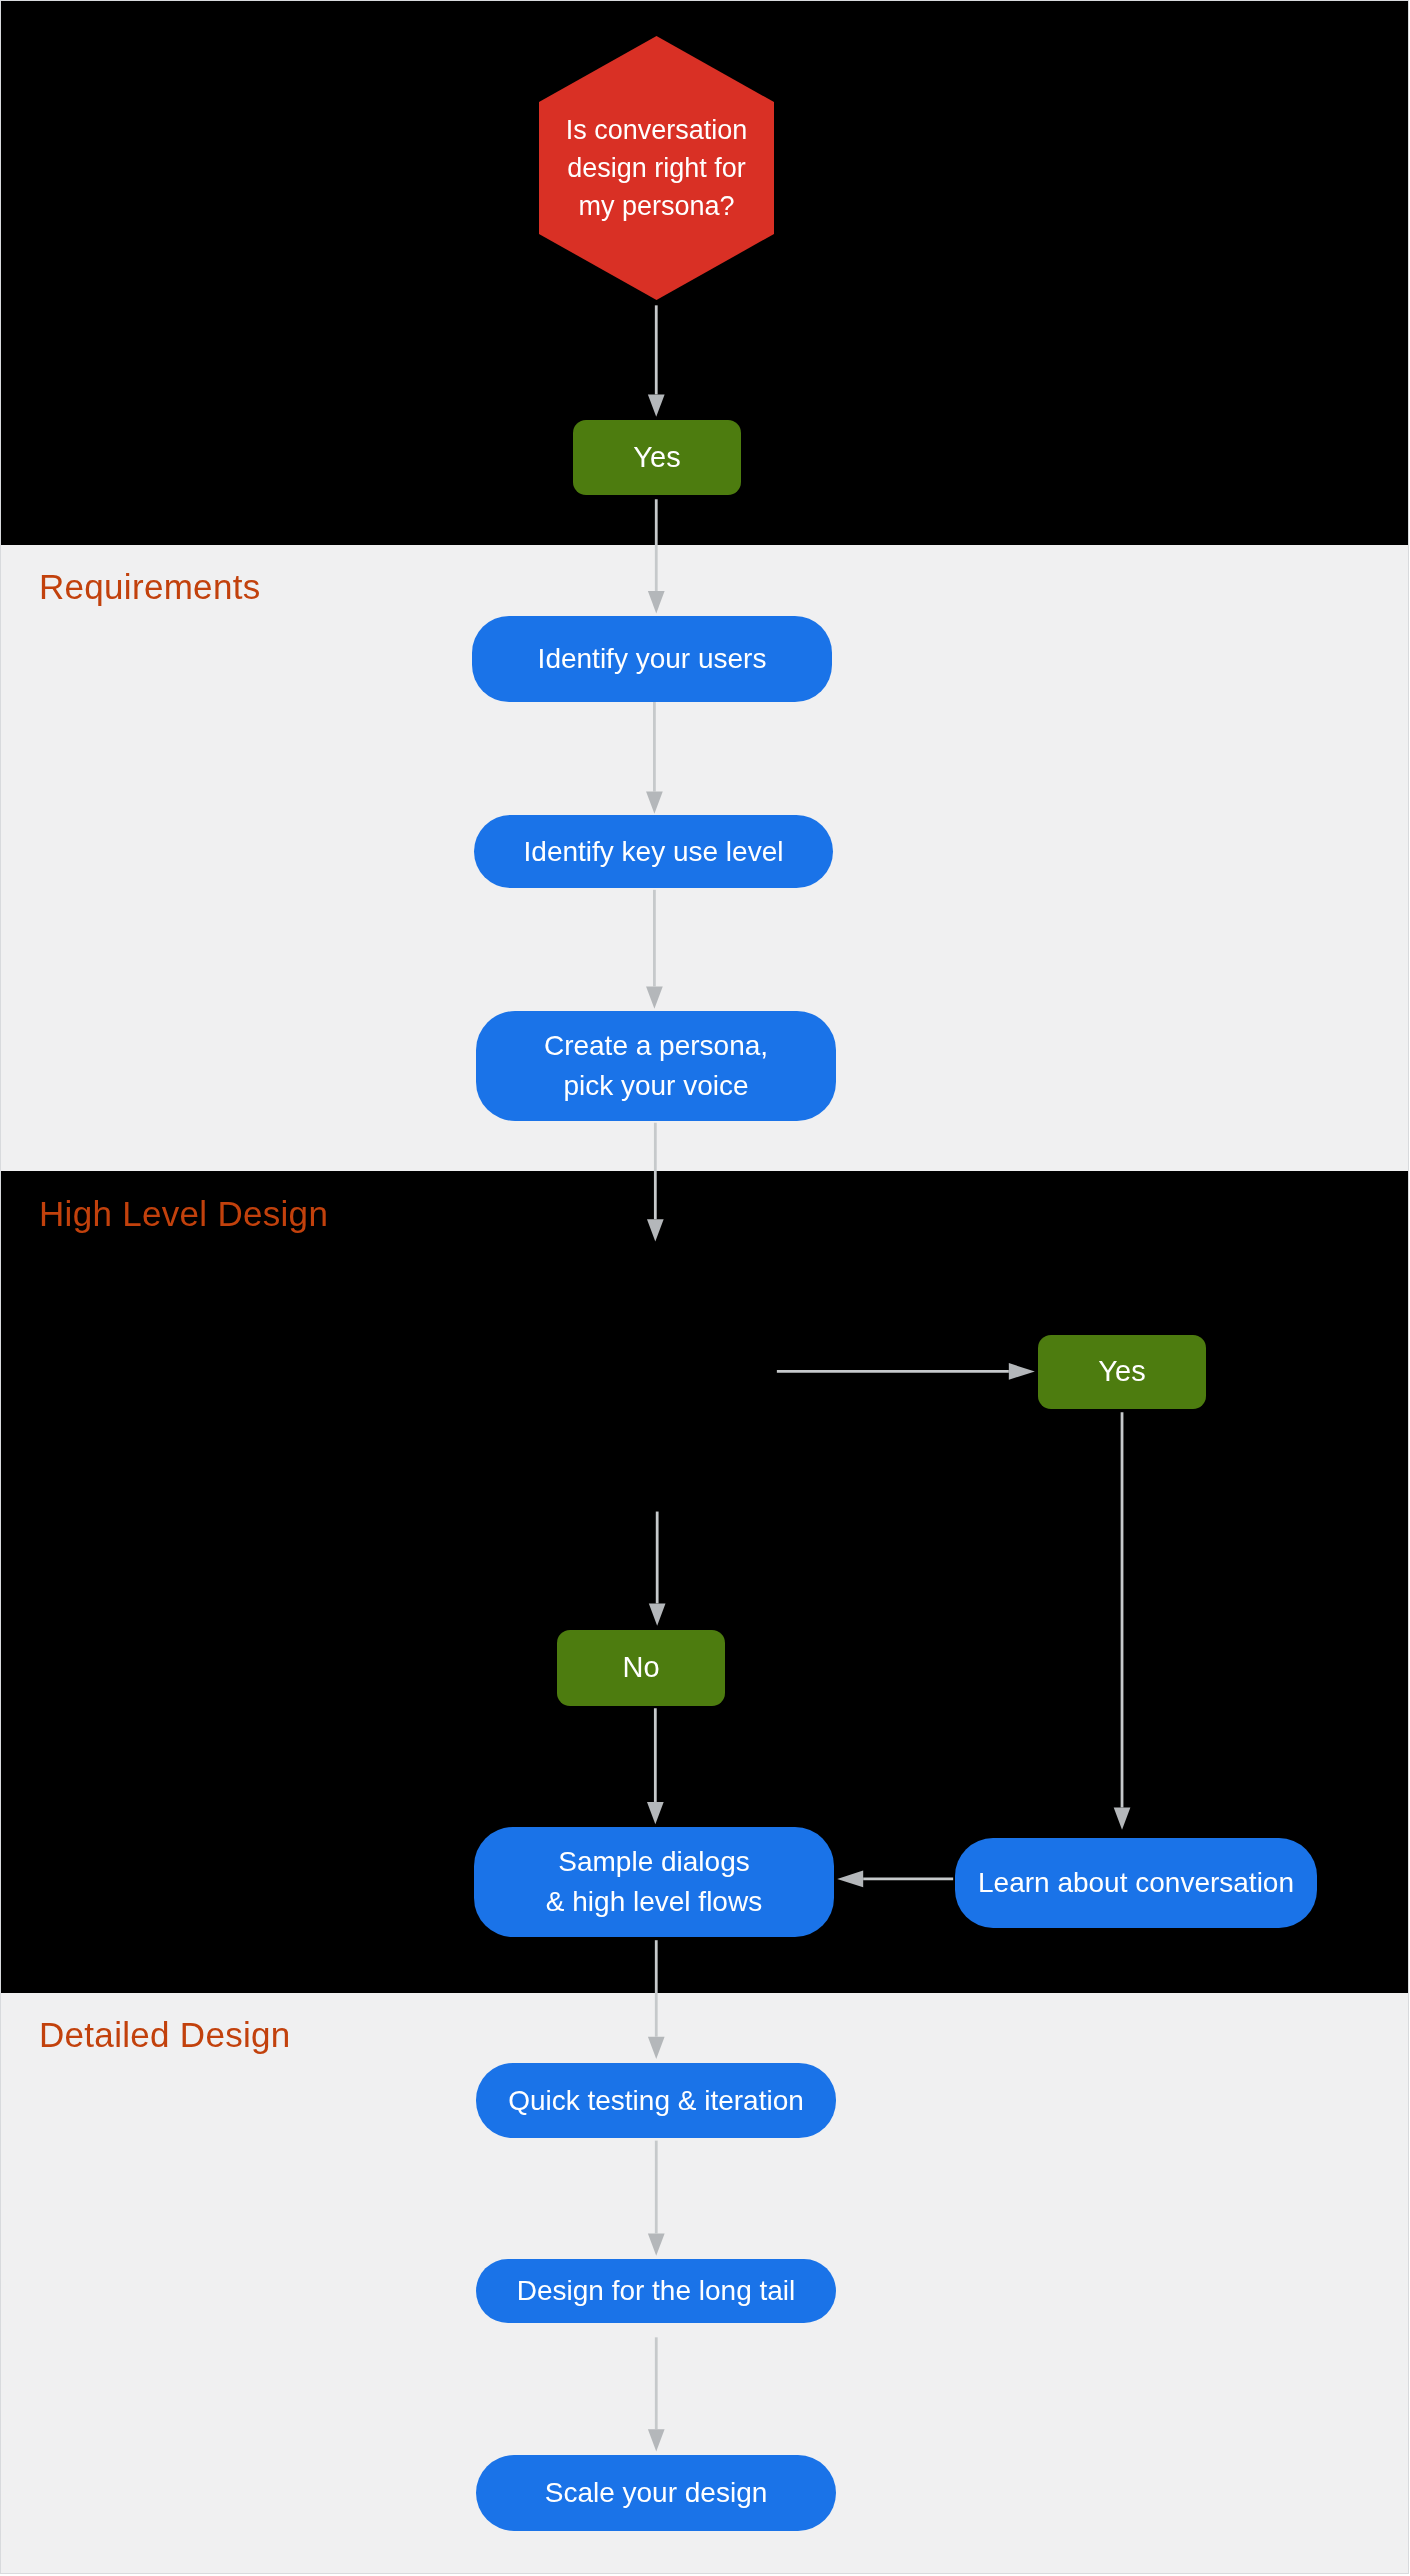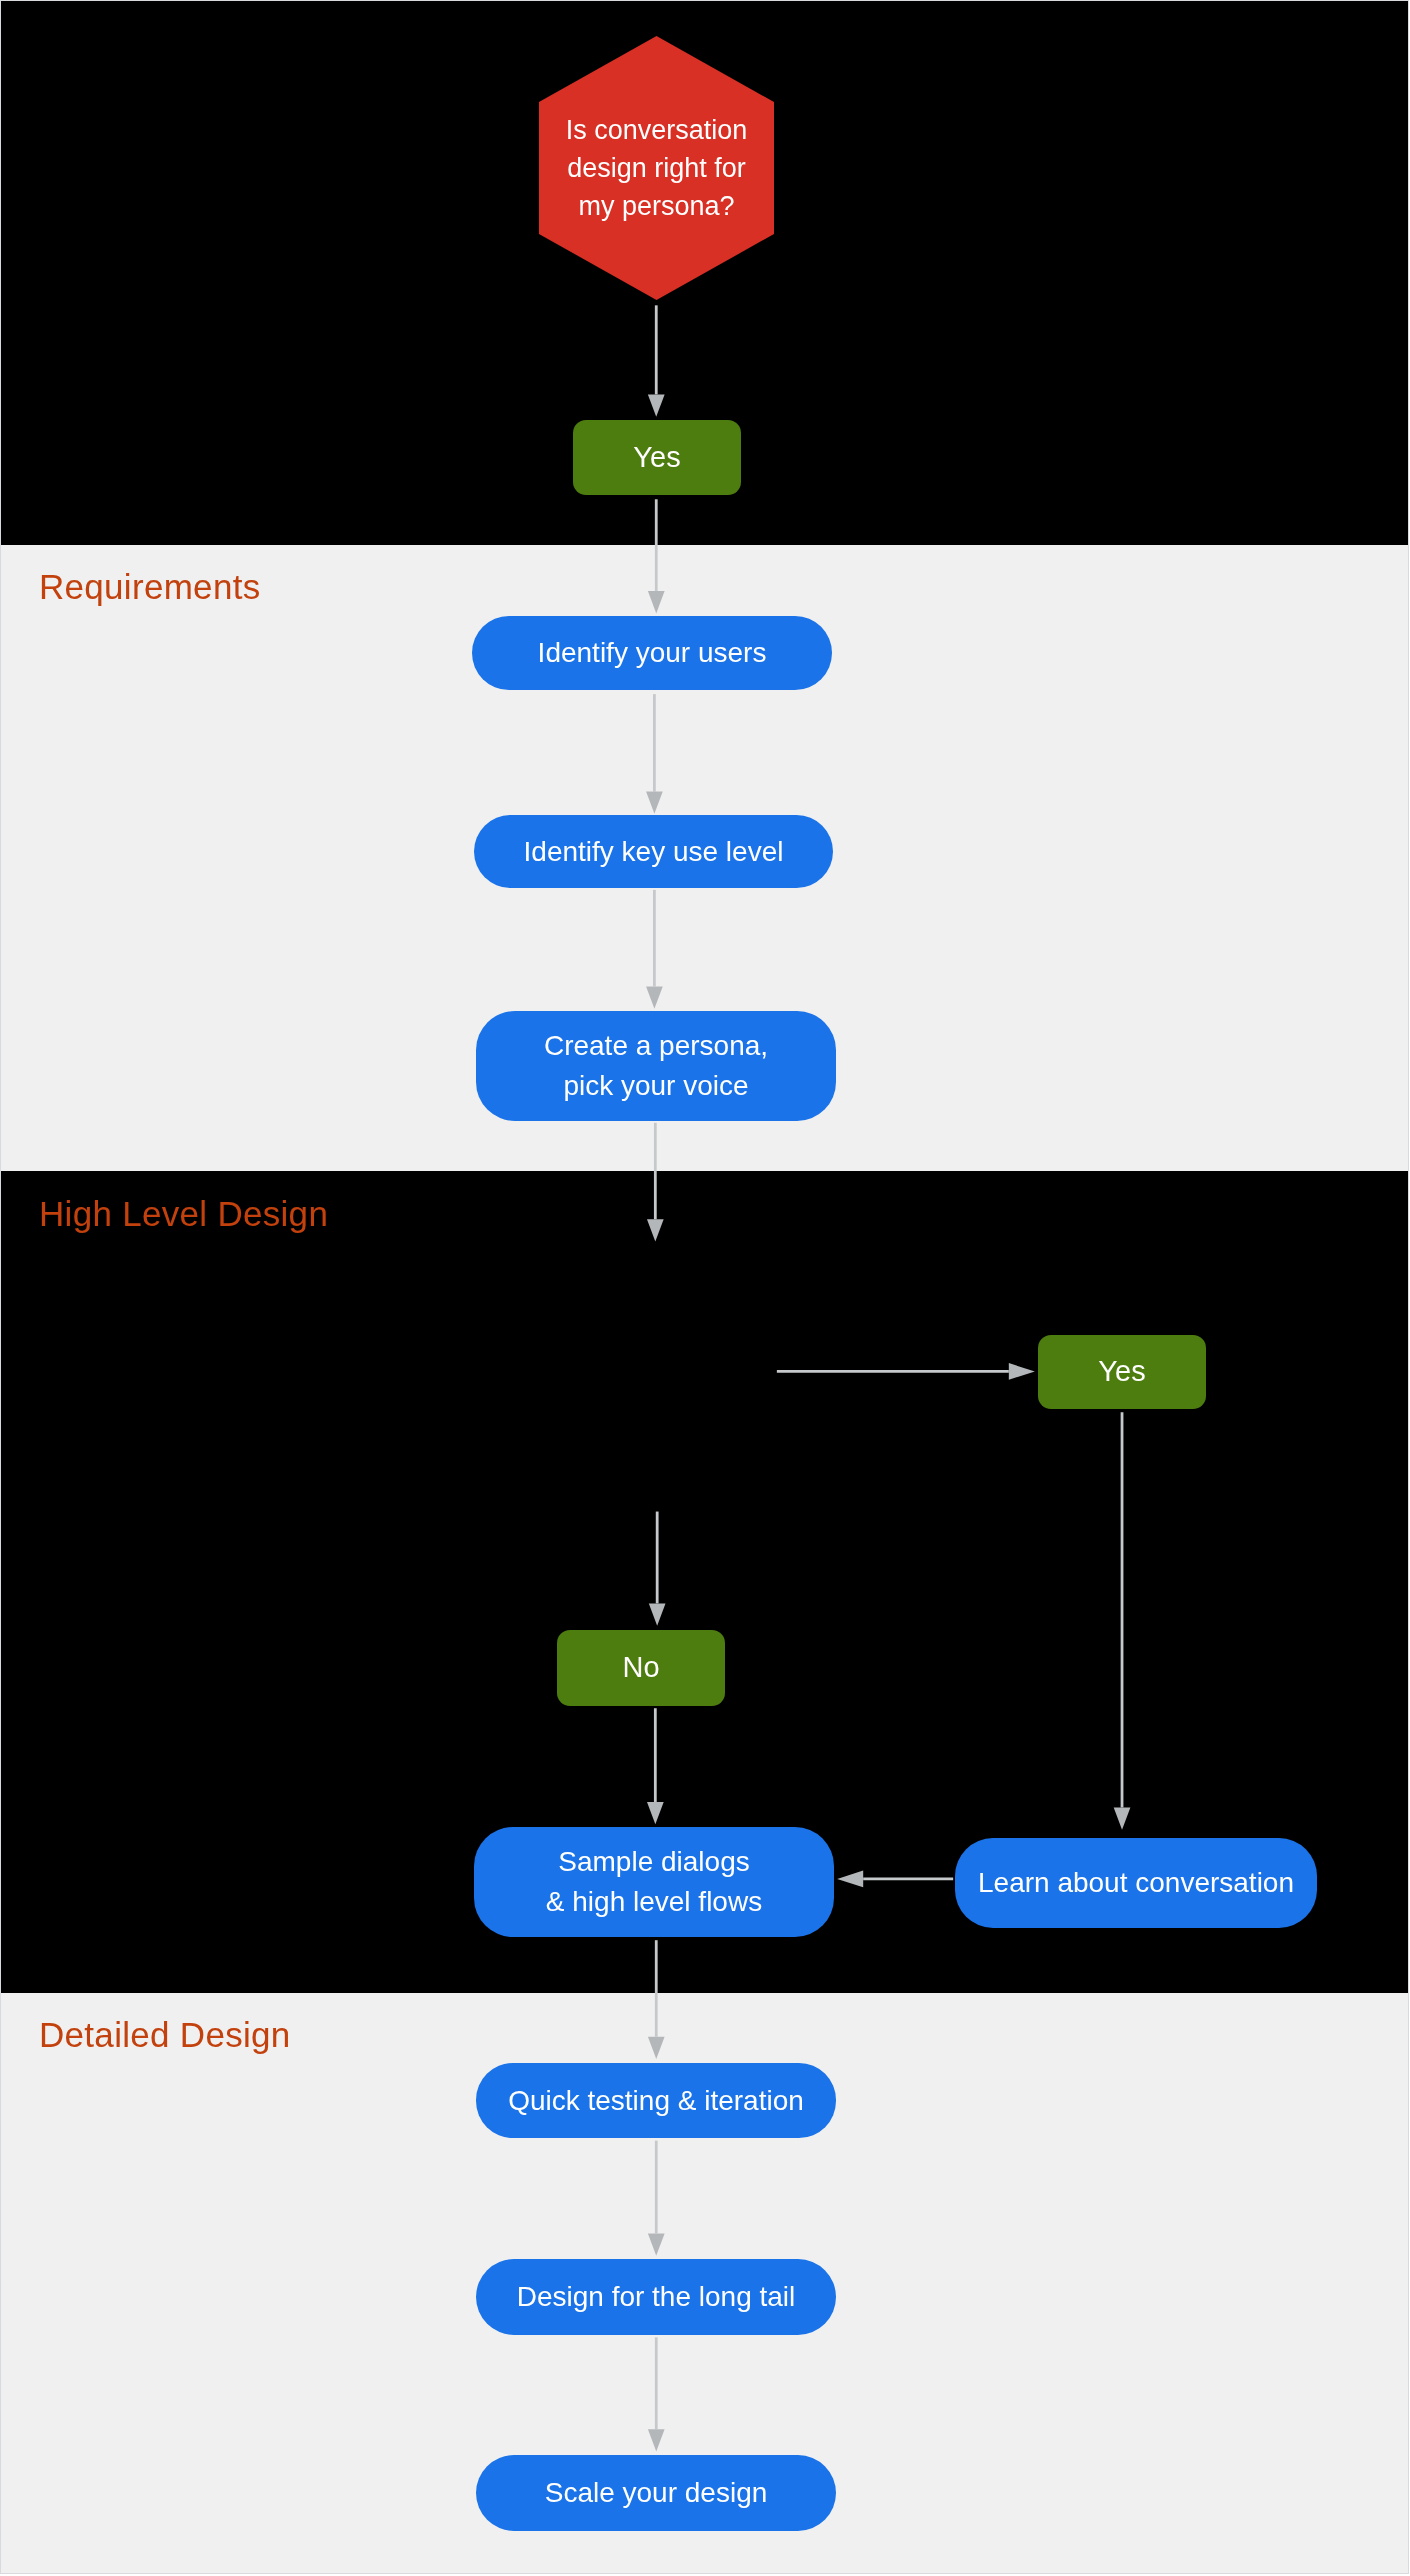--- a/index.html
+++ b/index.html
@@ -73,27 +73,27 @@
   }
   .btn-yes-1 { left: 572px;  top: 419px;  width: 168px; height: 75px; }
   .btn-yes-2 { left: 1037px; top: 1334px; width: 168px; height: 74px; }
   .btn-no    { left: 556px;  top: 1629px; width: 168px; height: 76px; }
 
   .pill {
     background: #1a73e8;
     font-size: 28px;
     font-weight: 500;
   }
-  .pill-users    { left: 471px;  top: 615px;  width: 360px; height: 74px;  border-radius: 37px; }
+  .pill-users    { left: 471px;  top: 615px;  width: 360px; height: 86px;  border-radius: 37px; }
   .pill-cases    { left: 473px;  top: 814px;  width: 359px; height: 73px;  border-radius: 37px; }
   .pill-persona  { left: 475px;  top: 1010px; width: 360px; height: 110px; border-radius: 39px; text-align: center; }
   .pill-sample   { left: 473px;  top: 1826px; width: 360px; height: 110px; border-radius: 39px; }
   .pill-learn    { left: 954px; top: 1837px; width: 362px; height: 90px;  border-radius: 38px; }
   .pill-quick    { left: 475px;  top: 2062px; width: 360px; height: 75px;  border-radius: 37px; }
-  .pill-longtail { left: 475px;  top: 2258px; width: 360px; height: 76px;  border-radius: 38px; }
+  .pill-longtail { left: 475px;  top: 2258px; width: 360px; height: 64px;  border-radius: 38px; }
   .pill-scale    { left: 475px;  top: 2454px; width: 360px; height: 76px;  border-radius: 38px; }
 
   svg.arrows {
     position: absolute;
     left: 0;
     top: 0;
     pointer-events: none;
   }
   svg.arrows line {
     stroke: #c6c9cb;

